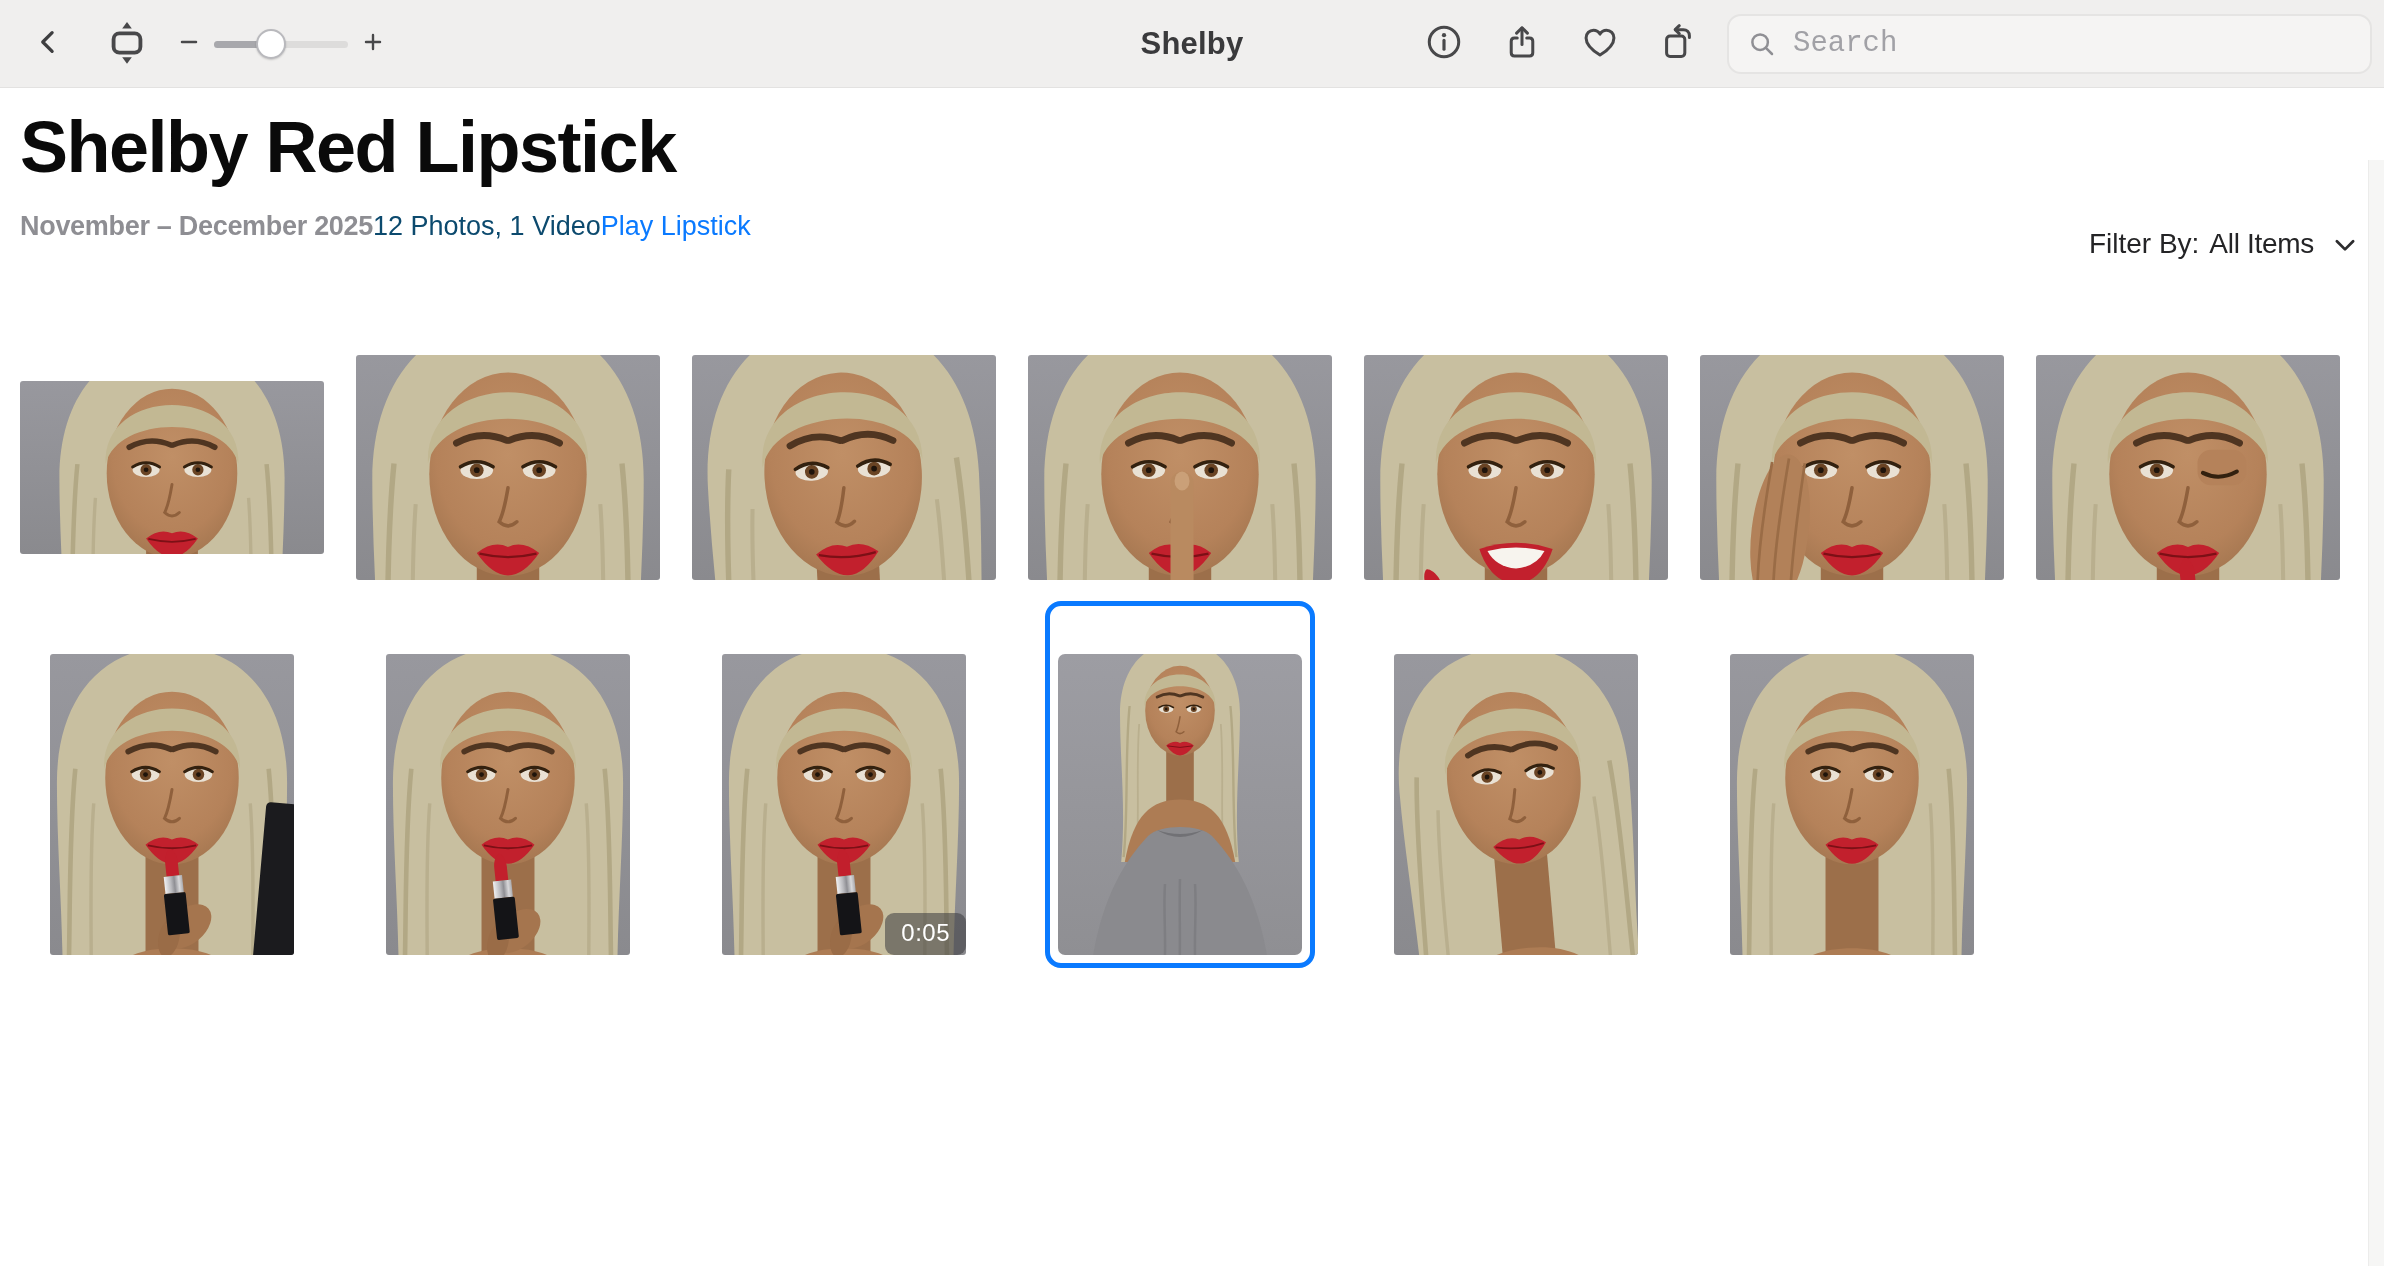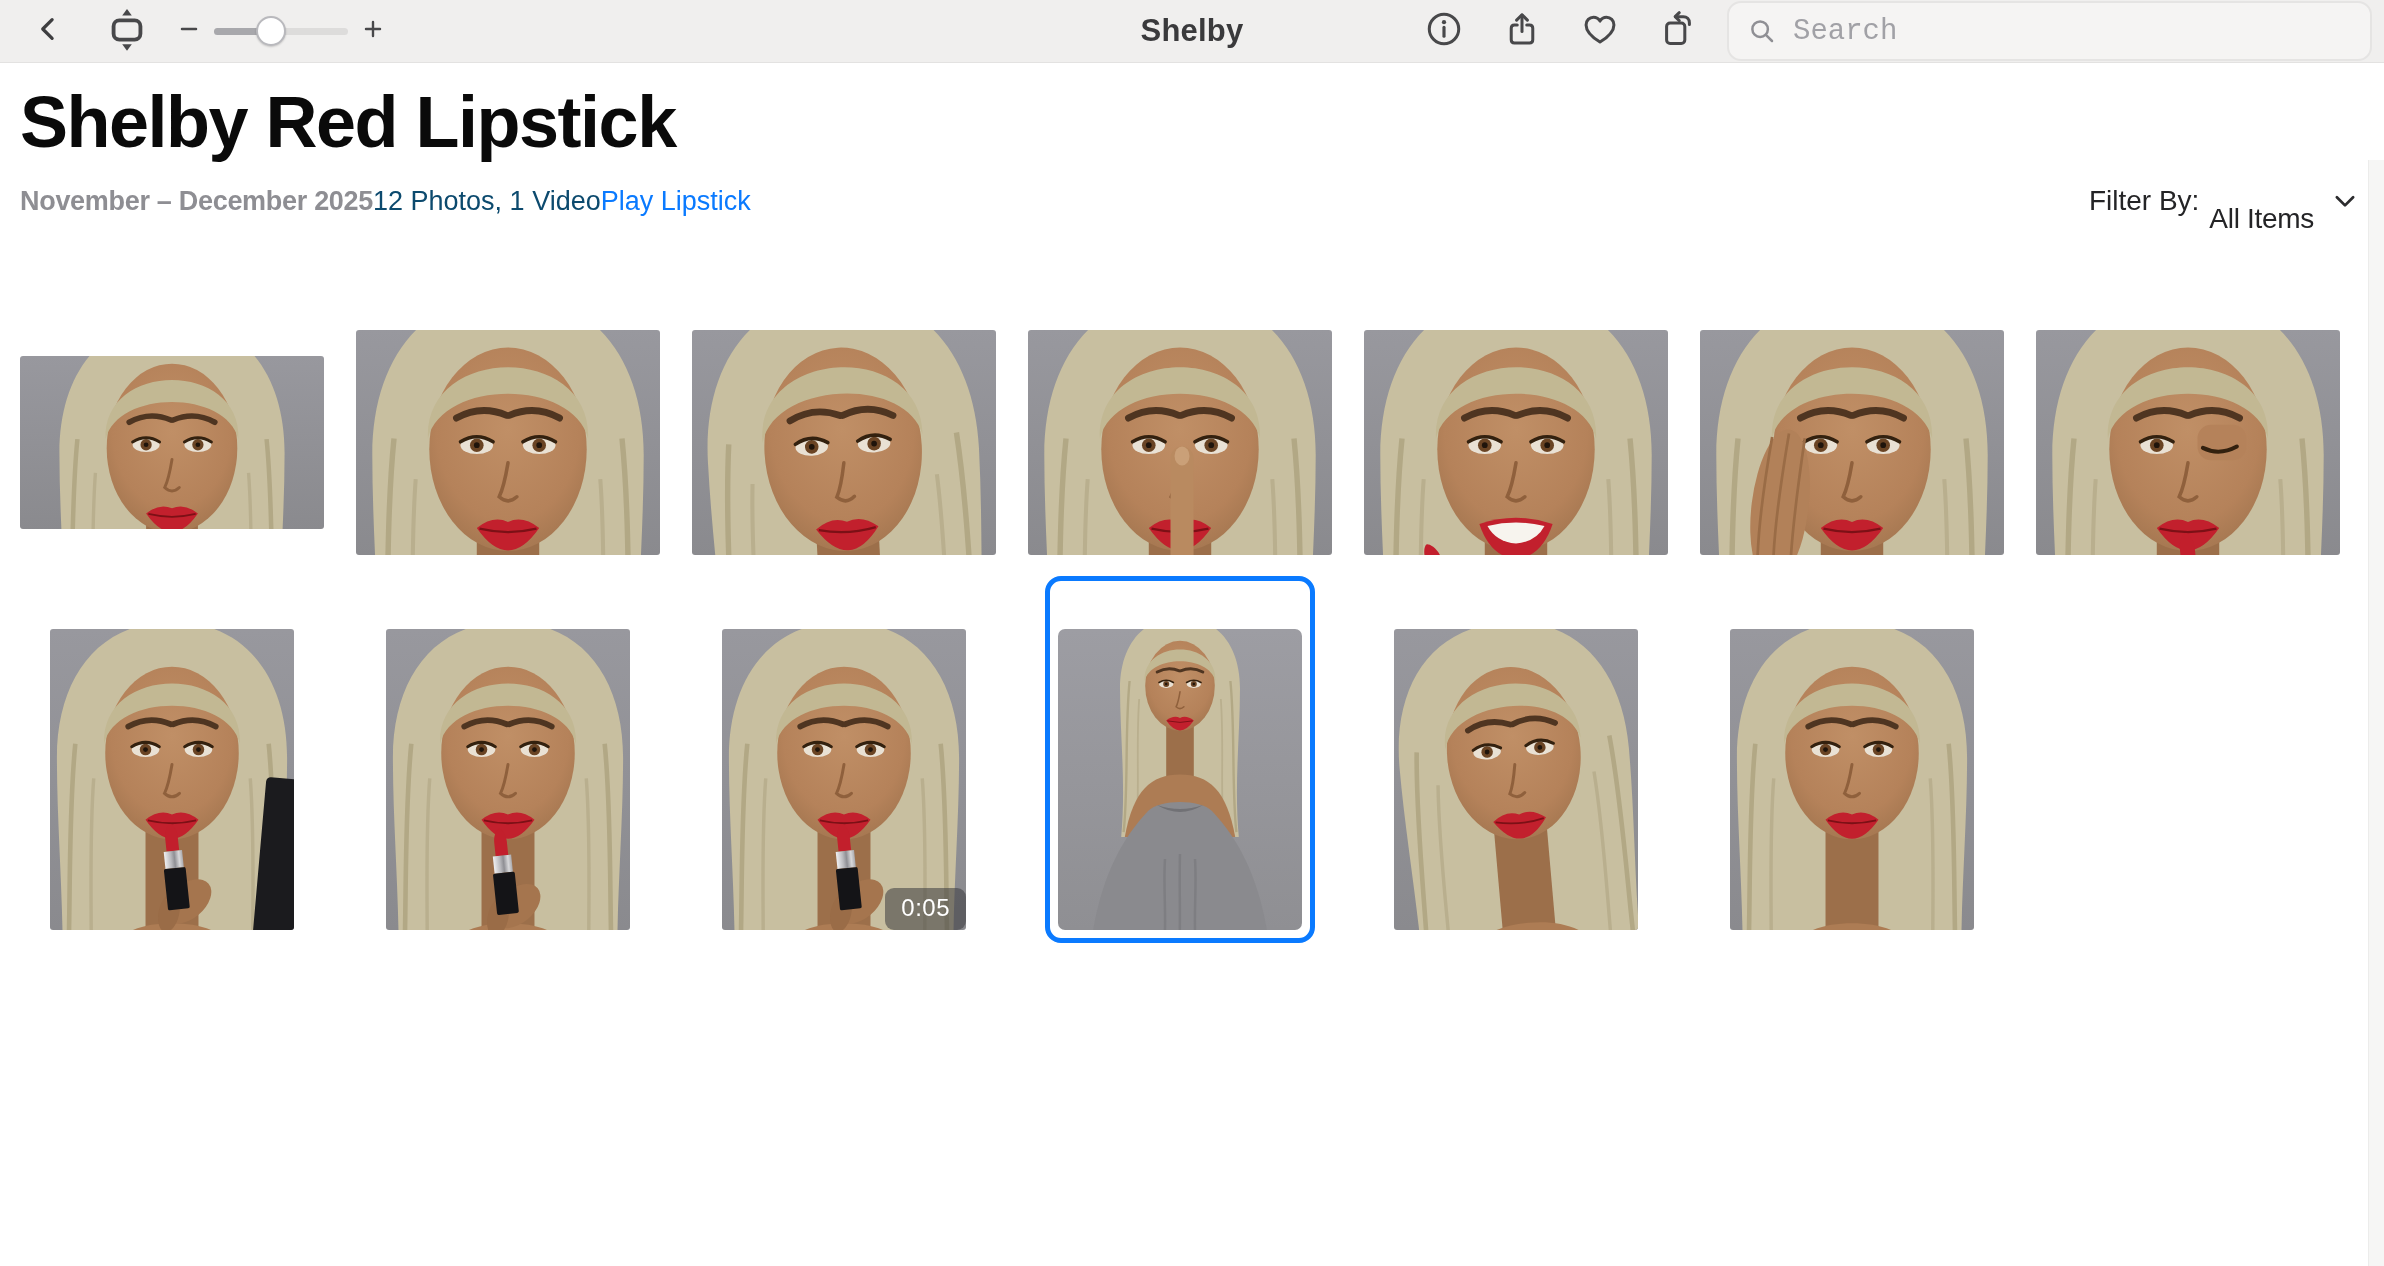--- a/index.html
+++ b/index.html
@@ -5,21 +5,21 @@
   html,body{margin:0;padding:0;}
   body{
     width:2384px;height:1266px;position:relative;overflow:hidden;
     background:#ffffff;font-family:"Liberation Sans",sans-serif;
     -webkit-font-smoothing:antialiased;
   }
   button{background:none;border:none;padding:0;margin:0;color:inherit;font:inherit;cursor:default;}
 
   
   .toolbar{
-    height:63px;background:#f0efee;border-bottom:1px solid #e3e2e1;
+    height:88px;background:#f0efee;border-bottom:1px solid #e3e2e1;
     display:flex;align-items:center;padding:0 12px 0 34px;box-sizing:border-box;
     position:relative;z-index:5;
   }
   .tb-left{display:flex;align-items:center;color:#48484a;}
   .icon-btn{display:flex;align-items:center;justify-content:center;color:#48484a;}
   .back-btn{margin-right:40px;color:#3e3e40;}
   .aspect-btn{margin-right:26px;}
   .tb-title{
     position:absolute;left:50%;top:50%;transform:translate(-50%,-50%);
     font-size:31px;font-weight:700;color:#3a3a3c;letter-spacing:.2px;
@@ -51,21 +51,21 @@
     color:#0a0a0a;letter-spacing:-1.5px;
   }
   .subrow{
     display:flex;align-items:center;margin-top:14px;padding-right:24px;
     font-size:27px;
   }
   .subleft{display:flex;}
   .date-range{color:#8e8e93;font-weight:700;letter-spacing:-.3px;}
   .counts{color:#0c4a6e;}
   .play-link{color:#0a7aff;font-weight:500;}
-  .filter{margin-left:auto;display:flex;align-items:center;color:#242426;font-size:28px;}
+  .filter{margin-left:auto;display:flex;align-items:flex-end;color:#242426;font-size:28px;}
   .filter-label{font-weight:400;margin-right:10px;}
   .filter-value{font-weight:400;letter-spacing:-.3px;margin-top:36px;}
   .filter .chev{margin-left:16px;color:#2c2c2e;display:flex;}
 
   
   .grid{
     display:grid;grid-template-columns:repeat(7,304px);grid-template-rows:225px 301px;
     column-gap:32px;row-gap:74px;padding-left:20px;margin-top:75px;
   }
   .cell{display:flex;align-items:center;}

